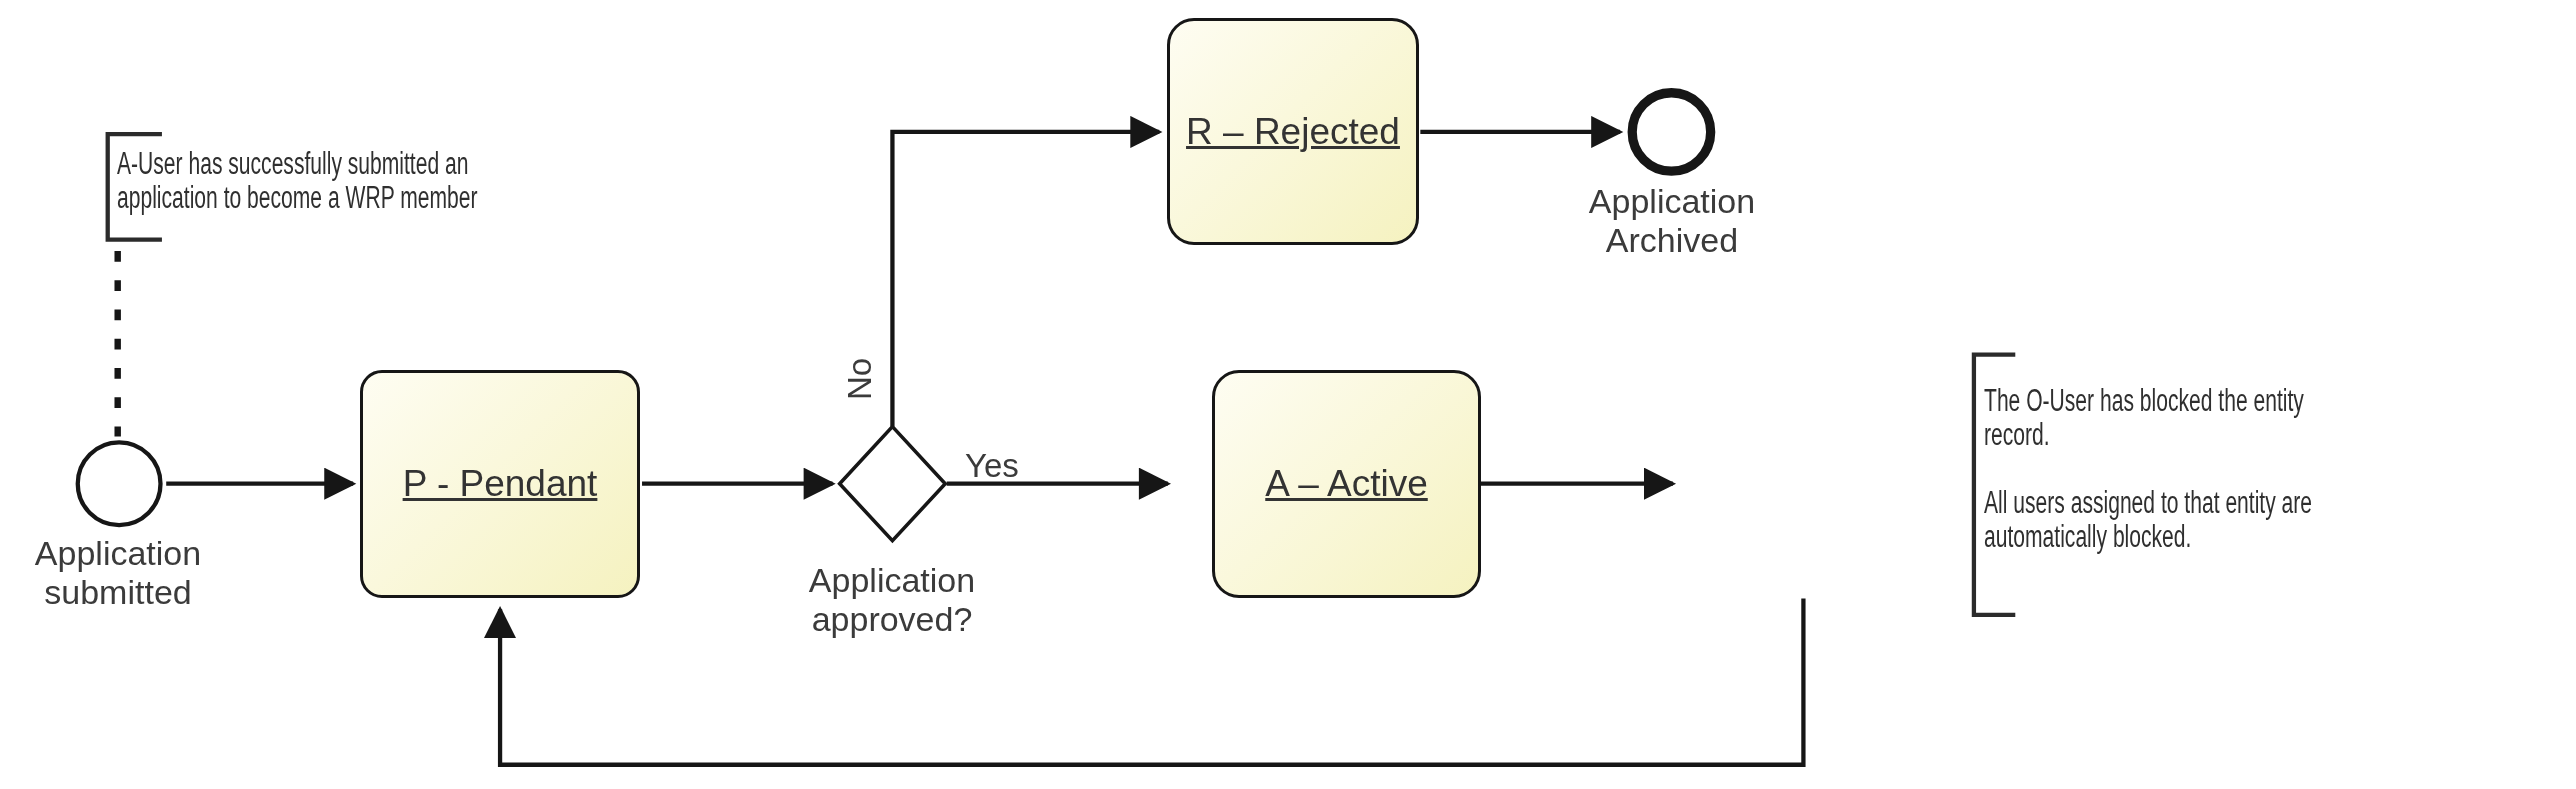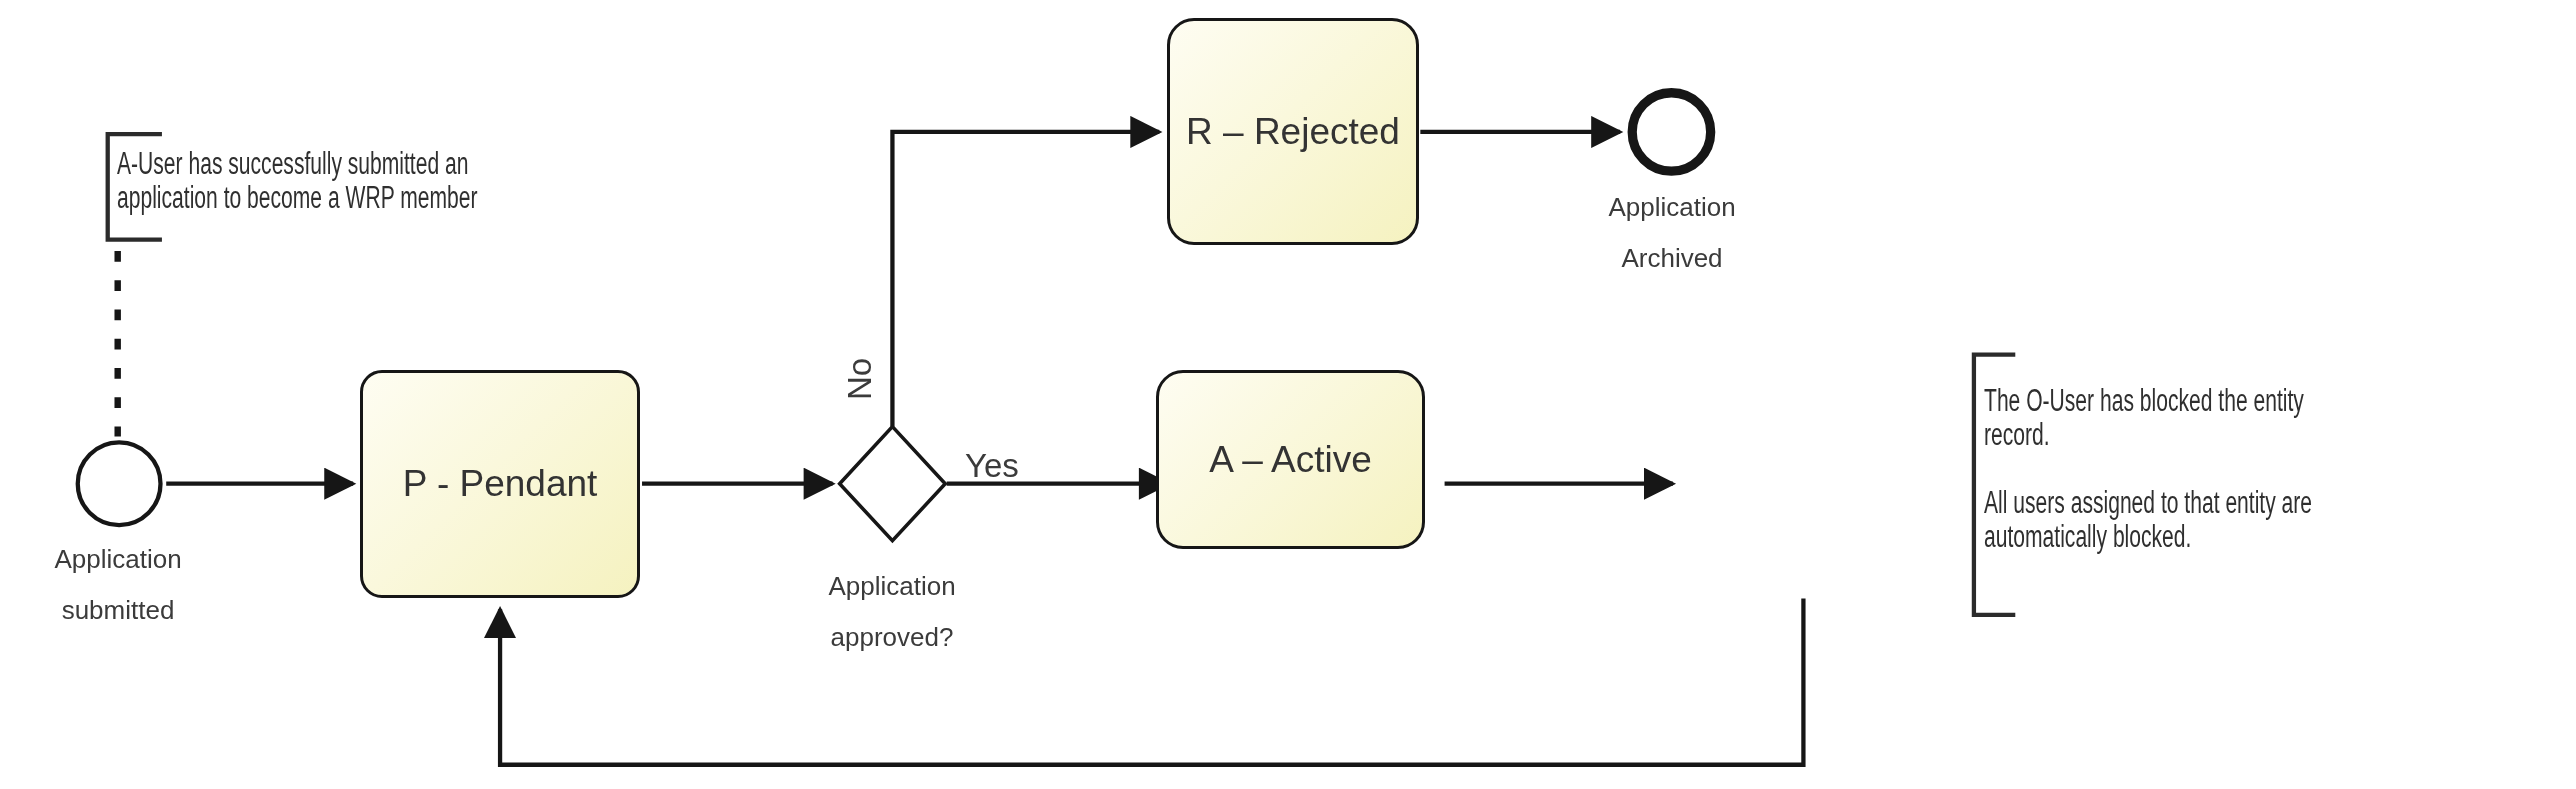--- a/index.html
+++ b/index.html
@@ -54,30 +54,31 @@
   .task {
     position: absolute;
     border: 3.6px solid var(--box-border);
     border-radius: 27px;
     background: linear-gradient(135deg, var(--box-fill-light) 0%, var(--box-fill-mid) 45%, var(--box-fill-dark) 100%);
     display: flex;
     align-items: center;
     justify-content: center;
     font-size: 37px;
     color: var(--box-text);
+    text-decoration: underline;
   }
   .task-pendant  { left: 360px;  top: 370px; width: 280px; height: 228px; border-radius: 22px; }
   .task-rejected { left: 1167px; top: 18px;  width: 252px; height: 227px; }
-  .task-active   { left: 1156px; top: 370px; width: 269px; height: 179px; }
+  .task-active   { left: 1212px; top: 370px; width: 269px; height: 228px; }
   .task-blocked  { left: 1681px; top: 370px; width: 246px; height: 228px; }
 
   .node-label {
     position: absolute;
-    font-size: 26px;
-    line-height: 51px;
+    font-size: 34px;
+    line-height: 39px;
     color: var(--label-text);
     text-align: center;
     white-space: pre-line;
   }
   .label-start    { left: -96px; top: 534px; width: 428px; }
   .label-approved { left: 673px;  top: 561px; width: 438px; }
   .label-archived { left: 1458px; top: 182px; width: 428px; }
 
   .branch-label {
     position: absolute;

